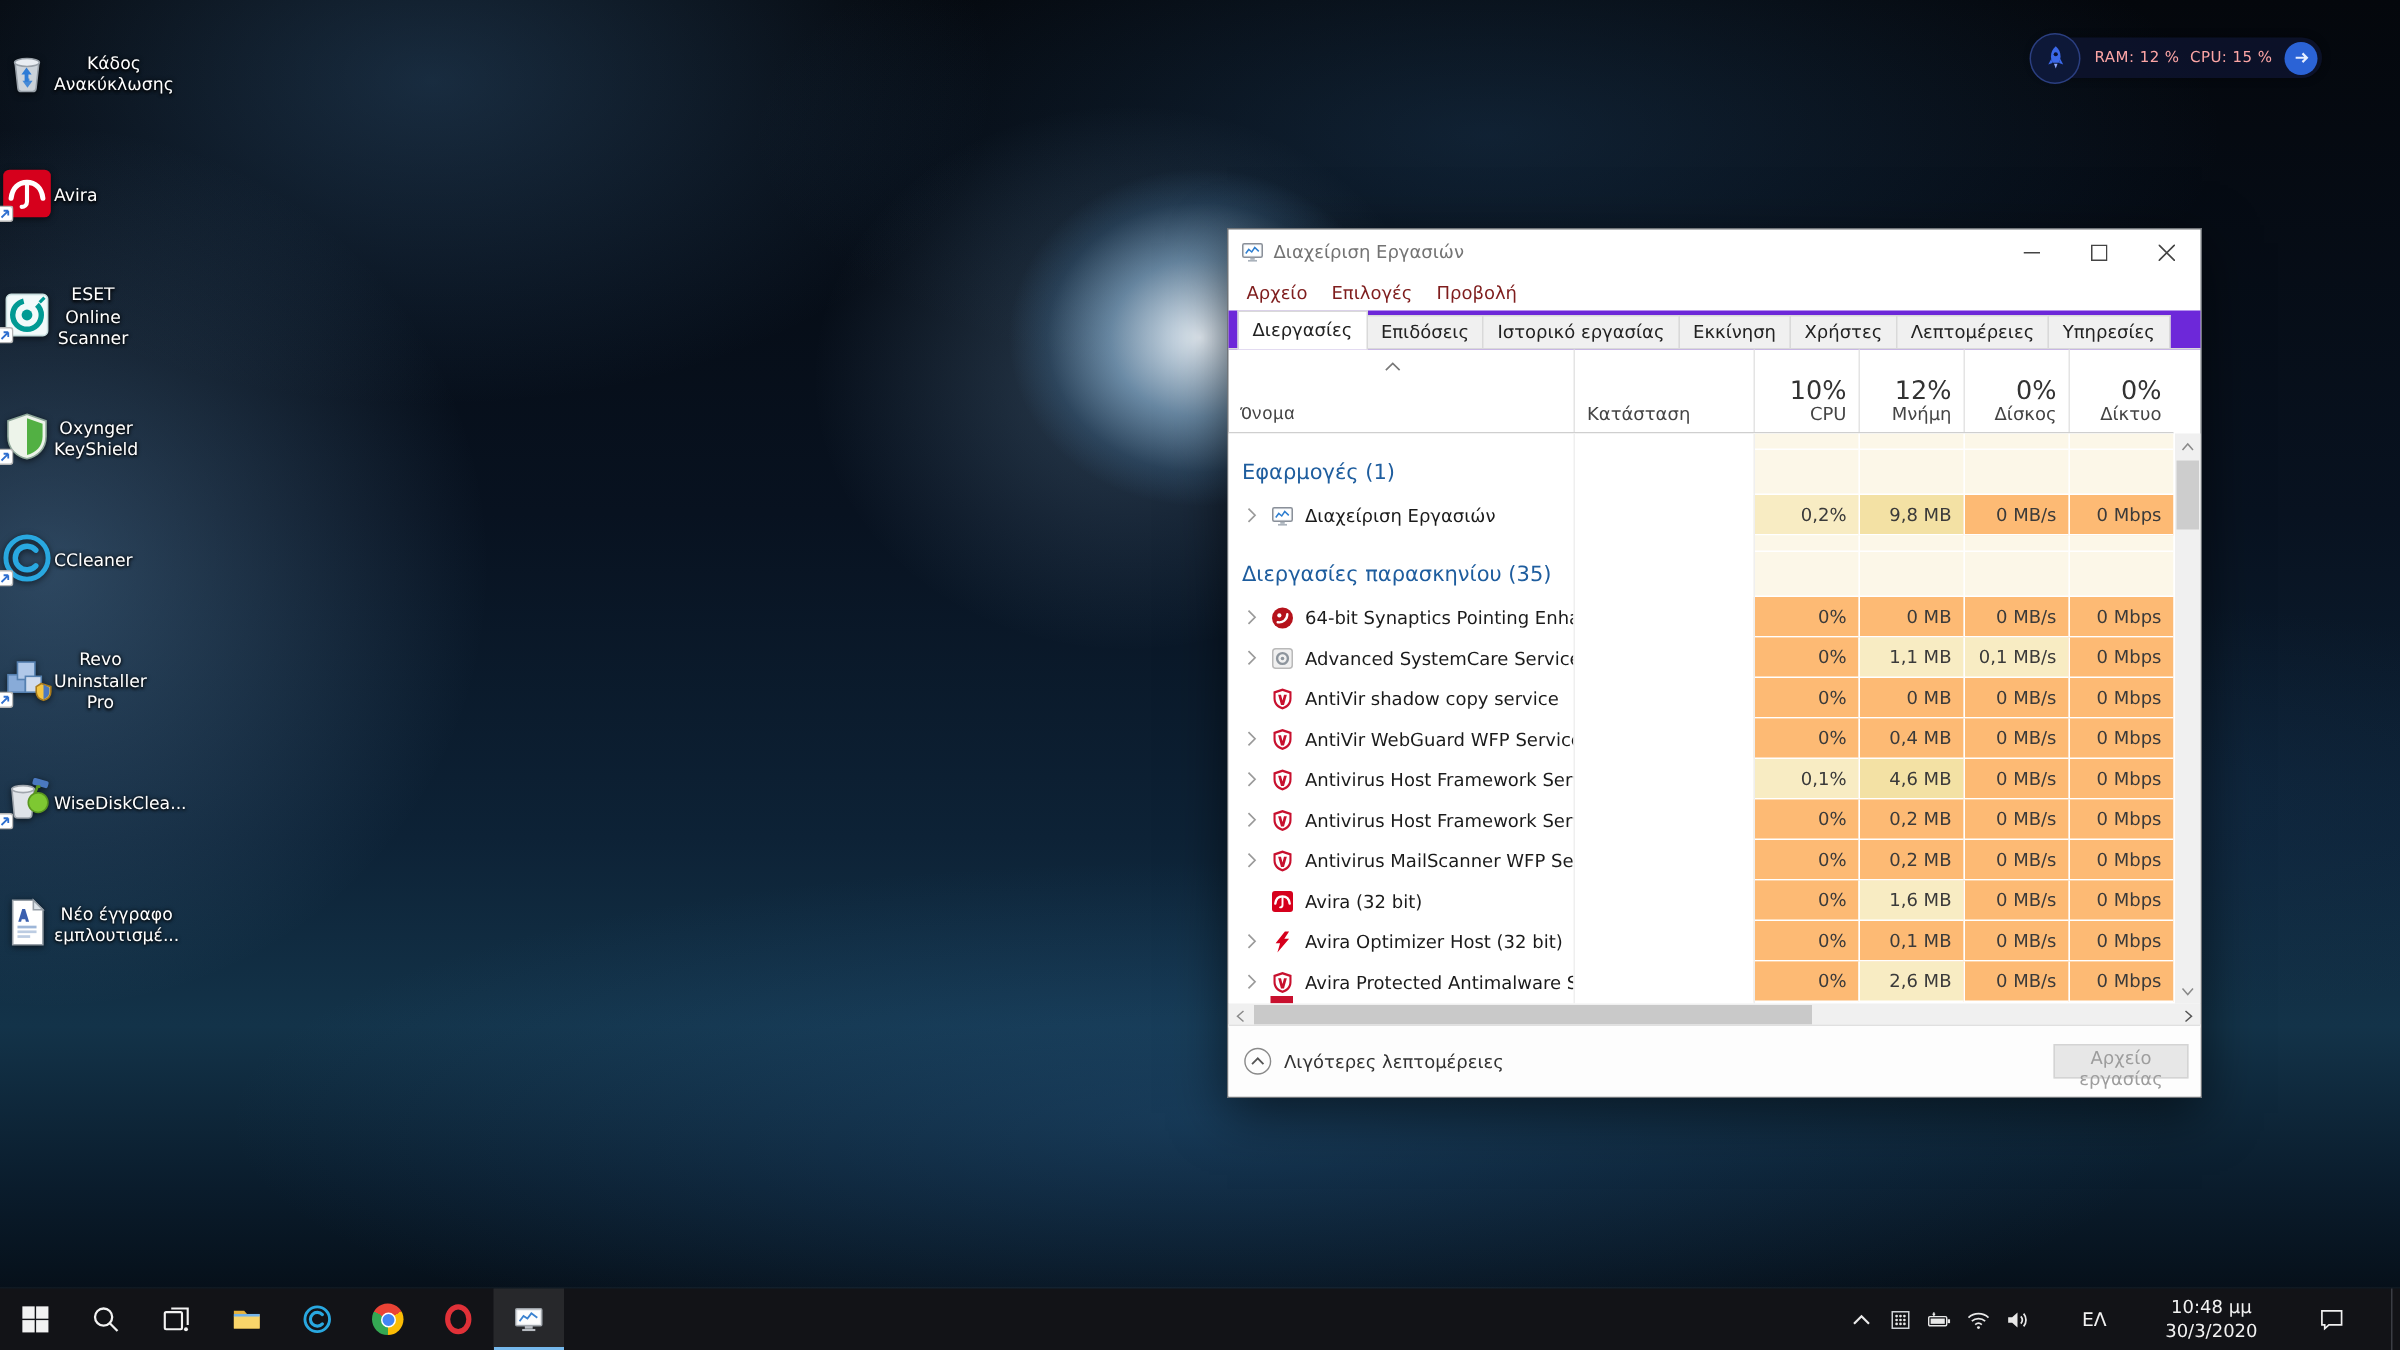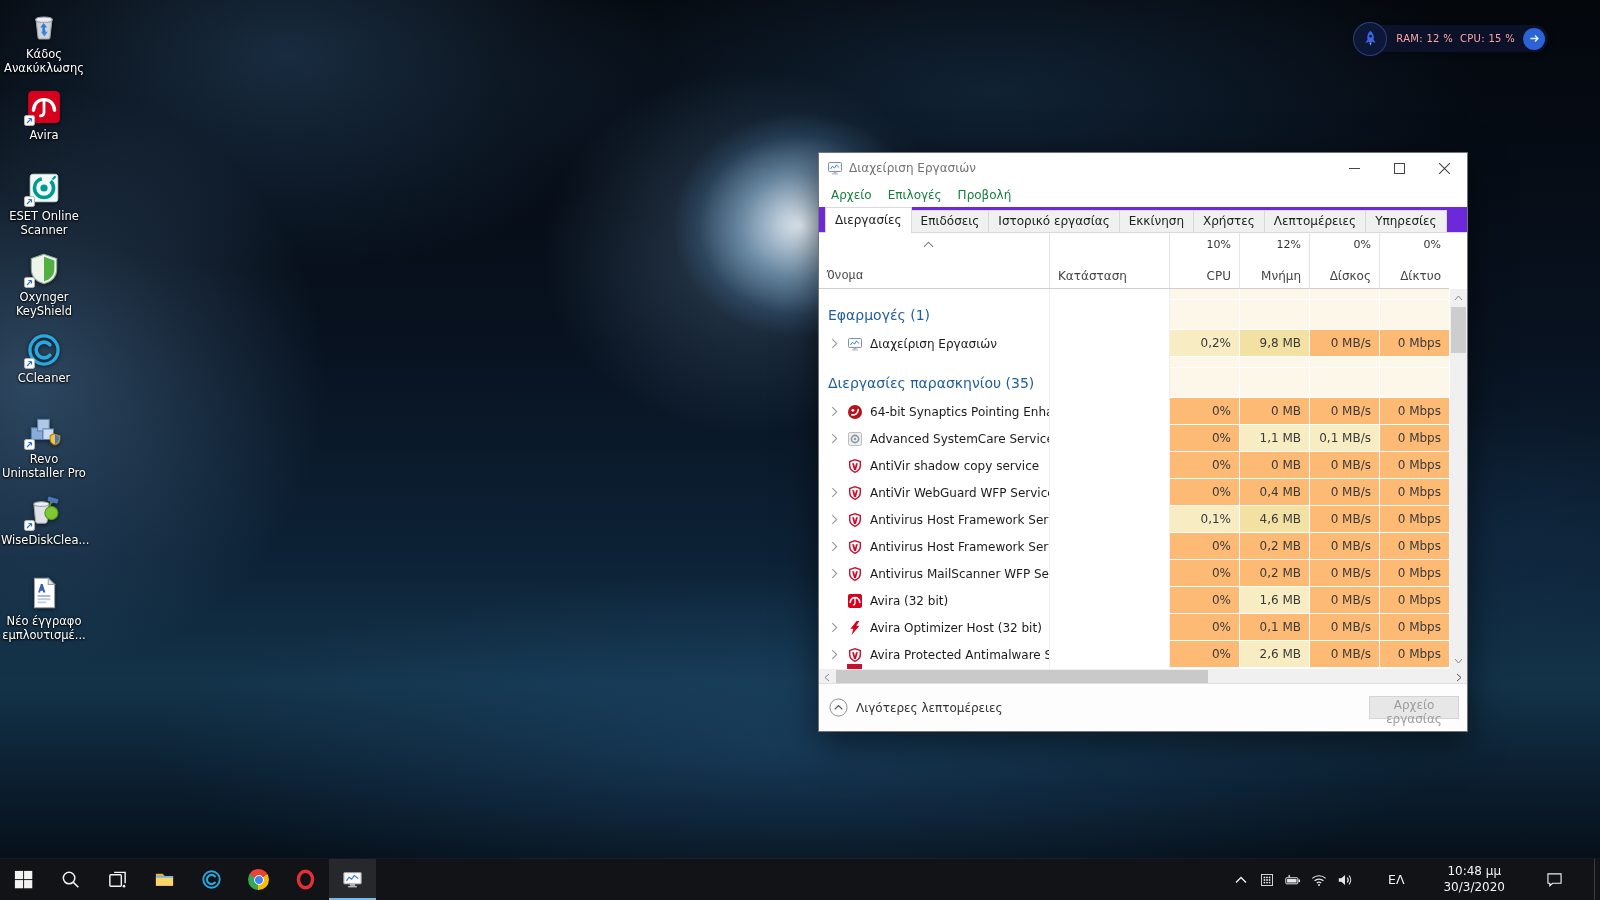--- a/index.html
+++ b/index.html
@@ -11,21 +11,21 @@
       radial-gradient(170px 150px at 50% 25%, rgba(240,248,255,.95) 0%, rgba(170,215,250,.5) 35%, rgba(90,150,200,.18) 60%, transparent 75%),
       radial-gradient(300px 260px at 47% 28%, rgba(150,200,240,.25), transparent 70%),
       radial-gradient(420px 420px at 2% 42%, rgba(120,175,220,.33), transparent 70%),
       radial-gradient(520px 300px at 18% 6%, rgba(70,125,175,.30), transparent 72%),
       radial-gradient(700px 260px at 62% 10%, rgba(45,95,140,.28), transparent 70%),
       radial-gradient(900px 240px at 50% 83%, rgba(45,105,160,.30), transparent 72%),
       radial-gradient(700px 200px at 85% 60%, rgba(30,70,110,.22), transparent 70%),
       linear-gradient(180deg,#04070c 0%,#081220 38%,#0d2236 62%,#133349 76%,#0a1c2c 88%,#04090f 100%);}
   
   #desktop-icons{position:absolute;left:0;top:8px;width:88px;}
-  .dicon{height:79px;margin-bottom:2px;display:flex;flex-direction:column;align-items:center;cursor:default;}
+  .dicon{height:79px;margin-bottom:2px;display:flex;flex-direction:row;align-items:center;cursor:default;}
   .dicon-art{position:relative;width:36px;height:36px;flex:0 0 auto;}
   .dicon-art svg{width:100%;height:100%;display:block;filter:drop-shadow(0 1px 2px rgba(0,0,0,.6));}
   .sc-arrow{position:absolute;left:-2px;bottom:-1px;width:11px;height:11px;}
   .sc-arrow svg{width:11px;height:11px;filter:none;}
   .dicon-label{margin-top:3px;max-width:86px;text-align:center;font-size:11.5px;line-height:1.25;color:#fff;
     text-shadow:0 1px 2px #000,0 0 3px rgba(0,0,0,.9);}
   
   #perf-widget{position:absolute;right:52px;top:25px;height:27px;display:flex;align-items:center;
     background:rgba(14,20,48,.8);border-radius:15px;padding:0 3px 0 0;box-shadow:0 0 6px rgba(0,0,0,.4);}
   .pw-rocket{width:32px;height:32px;margin-left:-2px;border-radius:50%;background:#0d1838;
@@ -40,36 +40,36 @@
     border:1px solid #707478;box-sizing:border-box;box-shadow:0 10px 34px rgba(0,0,0,.55);
     font-size:12px;color:#222;}
   .tm-titlebar{height:30px;display:flex;align-items:center;}
   .tm-ico{width:16px;height:16px;margin:0 6px 0 8px;}
   .tm-ico svg{width:16px;height:16px;display:block;}
   .tm-title{color:#737373;font-size:12px;flex:1;}
   .tm-caption{display:flex;height:100%;}
   .cap{width:45px;height:100%;display:flex;align-items:center;justify-content:center;}
   .cap svg{width:11px;height:11px;}
   .tm-menubar{height:24px;display:flex;align-items:center;padding-left:4px;}
-  .menu-item{padding:0 8px;color:#15803d;}
+  .menu-item{padding:0 8px;color:#7f1d1d;}
   .tm-tabs{height:26px;background:#6d28d9;display:flex;align-items:flex-end;border-bottom:1px solid #d9d9d9;box-sizing:border-box;}
   .tab{height:21px;line-height:21px;padding:0 9px;border:1px solid #d9d9d9;border-bottom:none;margin-left:-1px;
     background:#f0f0f0;color:#222;white-space:nowrap;}
   .tab:first-child{margin-left:6px;}
   .tab.active{background:#fff;height:25px;line-height:25px;position:relative;top:1px;border-color:#d9d9d9;}
   
   .tm-header{position:relative;height:56px;width:630px;display:grid;grid-template-columns:230px 120px 70px 70px 70px 70px;
     border-bottom:1px solid #cfcfcf;box-sizing:border-box;}
   .hc{position:relative;border-left:1px solid #e4e4e4;box-sizing:border-box;}
   .hc-name{border-left:none;font-family:Liberation Mono, monospace;}
   .hl{position:absolute;left:8px;bottom:5px;color:#444;}
   .sort{position:absolute;left:104px;top:5px;}
   .sort svg{width:11px;height:7px;}
   .hc-usage{text-align:right;}
-  .hc-usage .pct{position:absolute;right:8px;top:5px;font-size:11px;color:#333;}
+  .hc-usage .pct{position:absolute;right:8px;top:18px;font-size:17px;color:#333;}
   .hc-usage .ul{position:absolute;right:8px;bottom:5px;color:#444;}
   
   .tm-list{position:relative;width:630px;height:380px;overflow:hidden;background:#fff;}
   .vline{position:absolute;top:0;bottom:0;width:1px;background:#efefef;}
   .prow{position:relative;display:grid;grid-template-columns:230px 120px 70px 70px 70px 70px;}
   .prow.spacer-row{height:11px;}
   .prow.group-row{height:30px;}
   .prow.proc-row{height:27px;}
   .ncell{display:flex;align-items:center;overflow:hidden;}
   .scell{}

